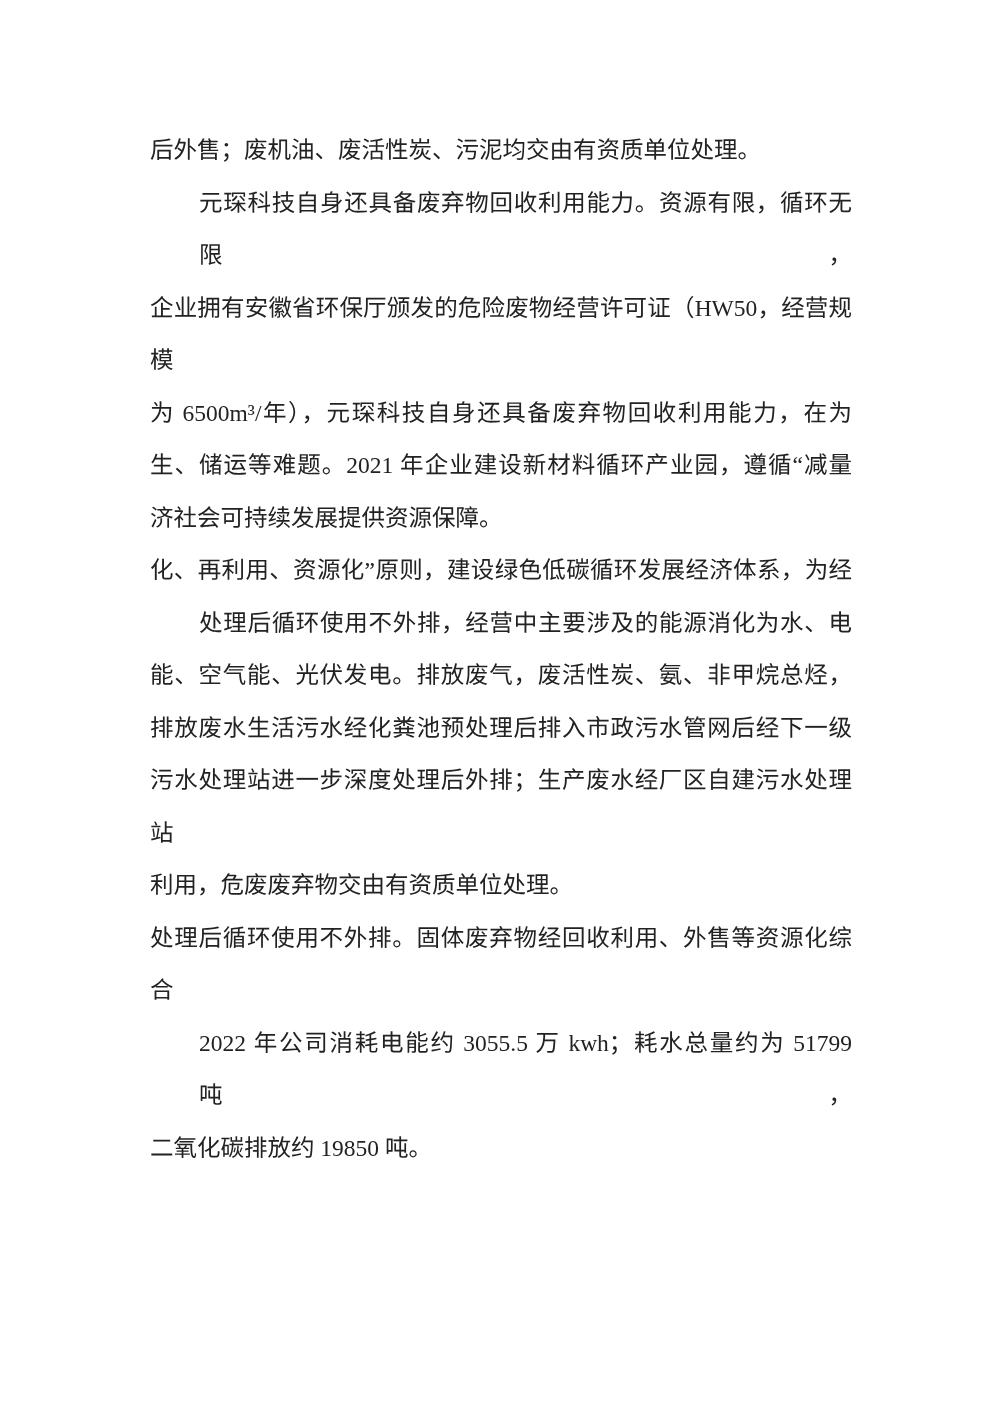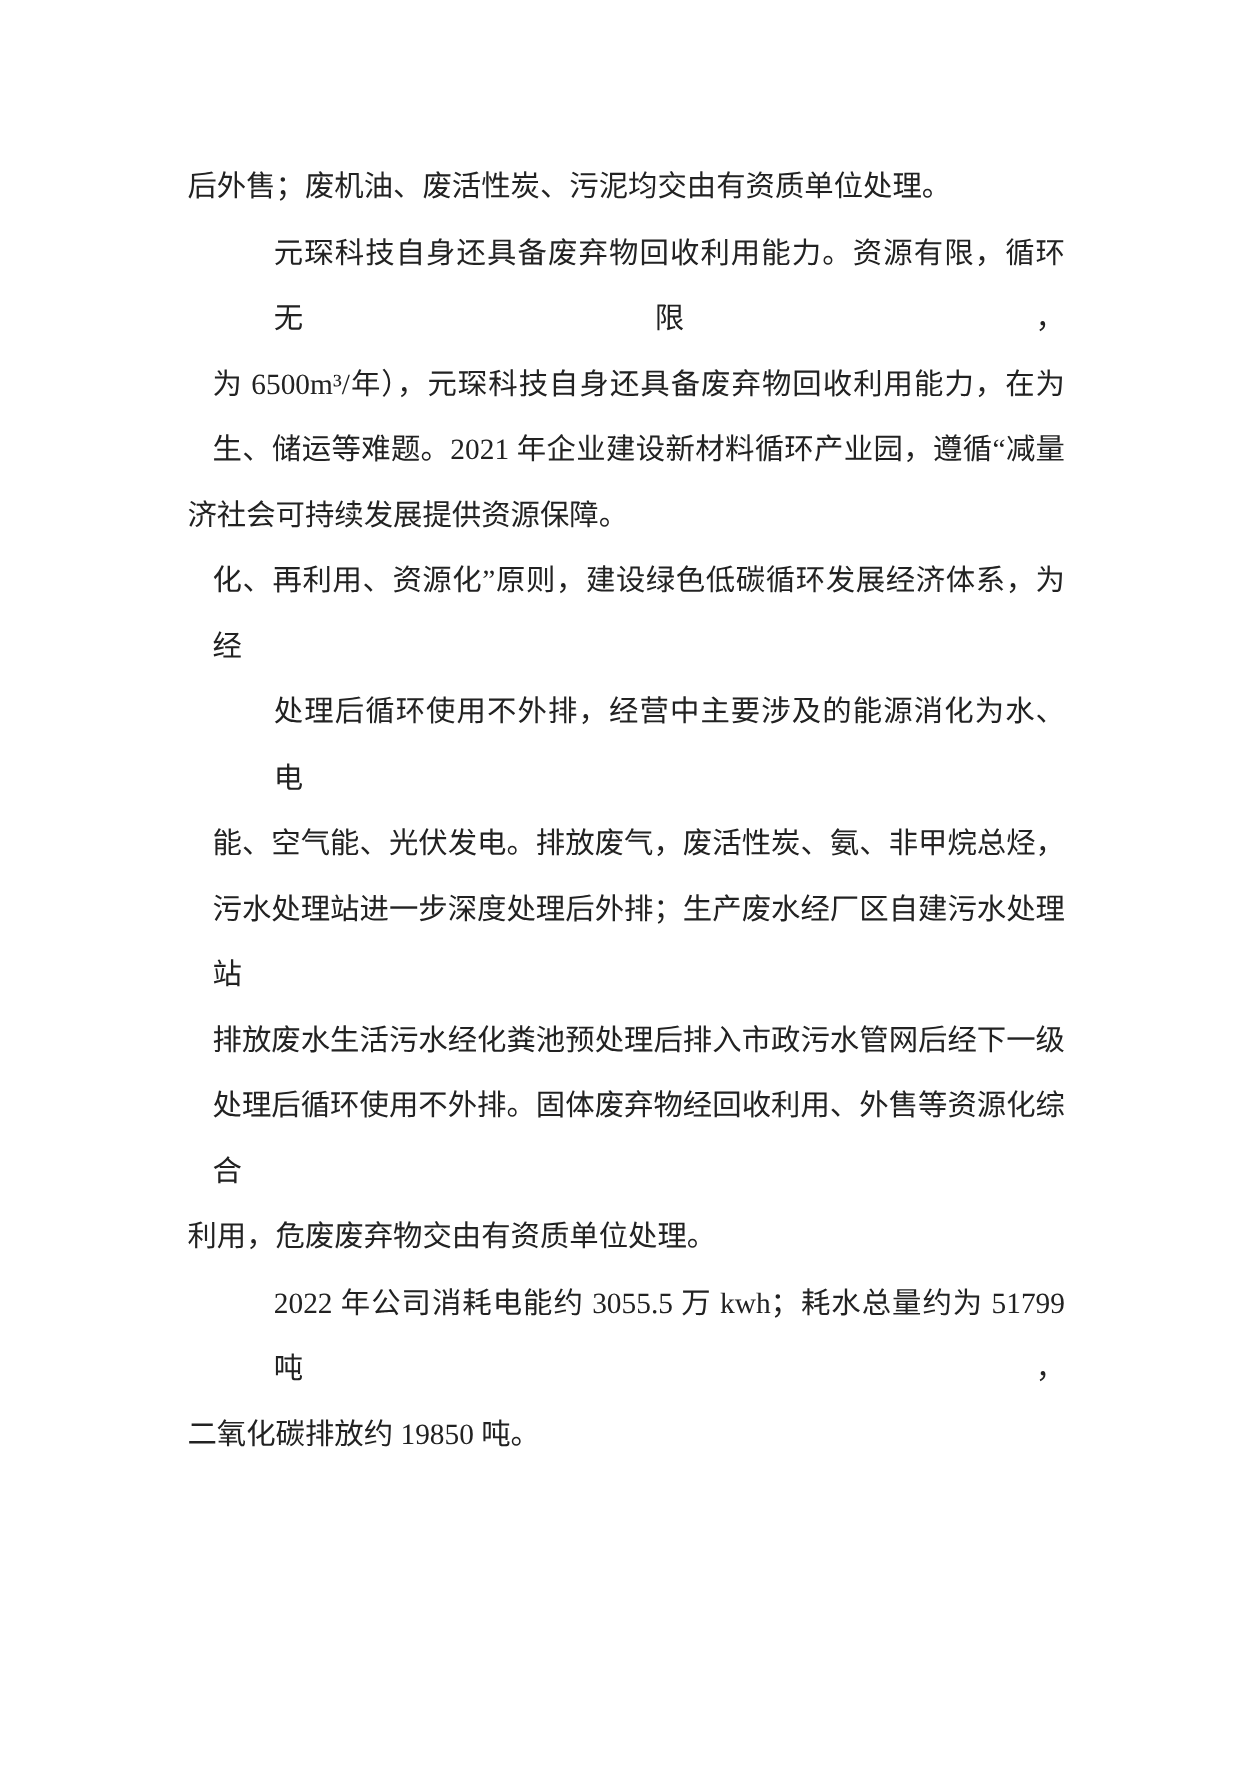--- a/index.html
+++ b/index.html
@@ -31,39 +31,39 @@
     color: #222222;
   }
   .line {
     text-align: left;
     
   }
   .line.justify {
     text-align: justify;
     text-align-last: justify;
     text-justify: inter-ideograph;
-    margin-left: 20px;
   }
   .line.indent {
     padding-left: 49px;
   }
 </style>
 </head>
 <body>
 
 <div class="page">
   <div class="doc-text">
       <div class="line">后外售；废机油、废活性炭、污泥均交由有资质单位处理。</div>
       <div class="line justify indent">元琛科技自身还具备废弃物回收利用能力。资源有限，循环无限，</div>
+      <div class="line justify">企业拥有安徽省环保厅颁发的危险废物经营许可证（HW50，经营规模</div>
       <div class="line justify">为 6500m³/年），元琛科技自身还具备废弃物回收利用能力，在为</div>
       <div class="line justify">生、储运等难题。2021 年企业建设新材料循环产业园，遵循“减量</div>
       <div class="line">济社会可持续发展提供资源保障。</div>
       <div class="line justify">化、再利用、资源化”原则，建设绿色低碳循环发展经济体系，为经</div>
       <div class="line justify indent">处理后循环使用不外排，经营中主要涉及的能源消化为水、电</div>
       <div class="line justify">能、空气能、光伏发电。排放废气，废活性炭、氨、非甲烷总烃，</div>
+      <div class="line justify">排放废水生活污水经化粪池预处理后排入市政污水管网后经下一级</div>
       <div class="line justify">污水处理站进一步深度处理后外排；生产废水经厂区自建污水处理站</div>
-      <div class="line justify">排放废水生活污水经化粪池预处理后排入市政污水管网后经下一级</div>
+      <div class="line">利用，危废废弃物交由有资质单位处理。</div>
       <div class="line justify">处理后循环使用不外排。固体废弃物经回收利用、外售等资源化综合</div>
-      <div class="line">利用，危废废弃物交由有资质单位处理。</div>
       <div class="line justify indent">2022 年公司消耗电能约 3055.5 万 kwh；耗水总量约为 51799 吨，</div>
       <div class="line">二氧化碳排放约 19850 吨。</div>
     </div>
 </div>
 
 </body></html>

